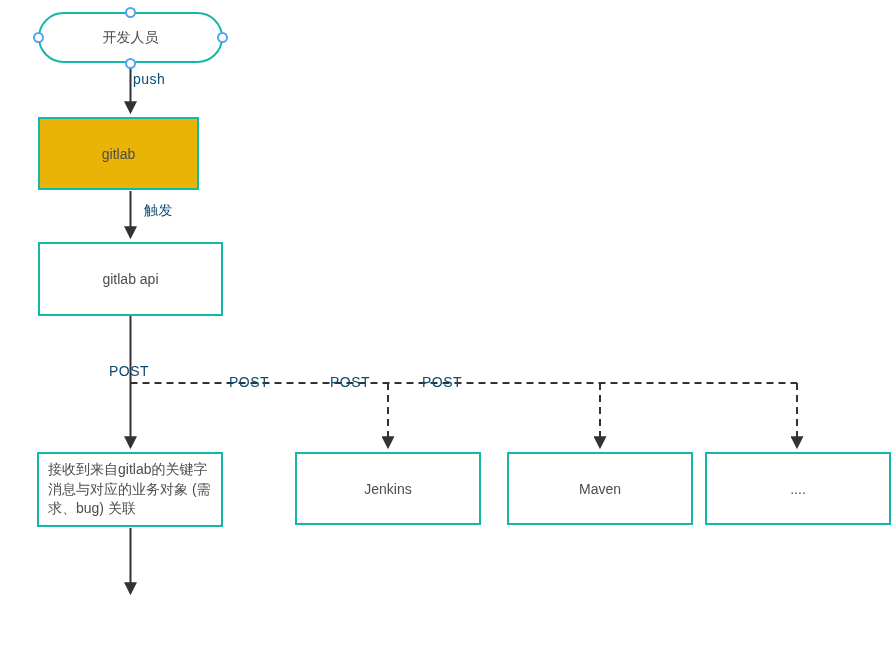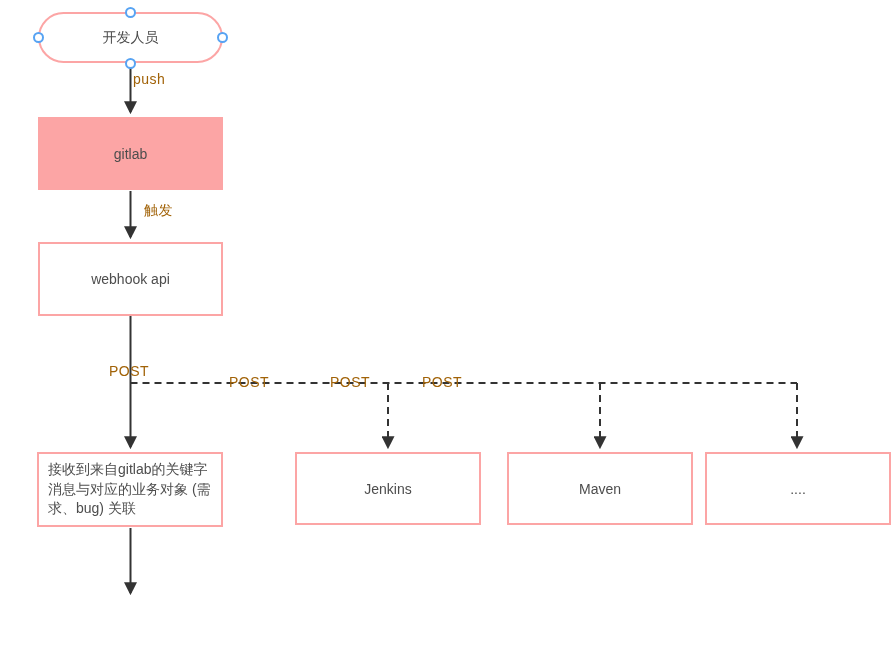--- a/index.html
+++ b/index.html
@@ -8,35 +8,35 @@
     width: 894px;
     height: 667px;
     background: #ffffff;
     font-family: "Liberation Sans", "DejaVu Sans", sans-serif;
     overflow: hidden;
   }
   svg.edges { position: absolute; left: 0; top: 0; width: 894px; height: 667px; }
   .node {
     position: absolute;
     box-sizing: border-box;
-    border: 2px solid #fca5a5;
+    border: 2px solid #14b8a6;
     background: #ffffff;
     display: flex;
     align-items: center;
     justify-content: center;
     color: #4d4d4d;
     font-size: 14px;
   }
   .node .node-label { text-align: center; }
   .stadium { border-radius: 27px; }
   .node.left-text { justify-content: flex-end; padding: 6px 9px; }
   .node.left-text .node-label { text-align: left; line-height: 1.42; }
   .edge-label {
     position: absolute;
-    color: #a16207;
+    color: #0c4a6e;
     font-size: 14px;
     white-space: nowrap;
     letter-spacing: 0.5px;
   }
   .handle {
     position: absolute;
     width: 7px;
     height: 7px;
     border: 2px solid #57a3f3;
     border-radius: 50%;
@@ -64,26 +64,26 @@
     <line x1="130.5" y1="383" x2="797" y2="383" stroke="#333333" stroke-width="2" stroke-dasharray="7 5"></line>
     <line x1="388" y1="383" x2="388" y2="447" stroke="#333333" stroke-width="2" stroke-dasharray="7 5" marker-end="url(#arrow)"></line>
     <line x1="600" y1="383" x2="600" y2="447" stroke="#333333" stroke-width="2" stroke-dasharray="7 5" marker-end="url(#arrow)"></line>
     <line x1="797" y1="383" x2="797" y2="447" stroke="#333333" stroke-width="2" stroke-dasharray="7 5" marker-end="url(#arrow)"></line>
   </svg>
 
   <div class="node stadium" style="left:38px; top:12px; width:185px; height:51px;">
     <span class="node-label">开发人员</span>
   </div>
 
-  <div class="node" style="left: 38px; top: 117px; width: 185px; height: 73px; background: #fca5a5;">
+  <div class="node" style="left: 38px; top: 117px; width: 161px; height: 73px; background: #eab308;">
     <span class="node-label">gitlab</span>
   </div>
 
   <div class="node" style="left:38px; top:242px; width:185px; height:74px;">
-    <span class="node-label">webhook api</span>
+    <span class="node-label">gitlab api</span>
   </div>
 
   <div class="node left-text" style="left:37px; top:452px; width:186px; height:75px;">
     <span class="node-label">接收到来自gitlab的关键字消息与对应的业务对象 (需求、bug) 关联</span>
   </div>
 
   <div class="node" style="left:507px; top:452px; width:186px; height:73px;">
     <span class="node-label">Maven</span>
   </div>
 

